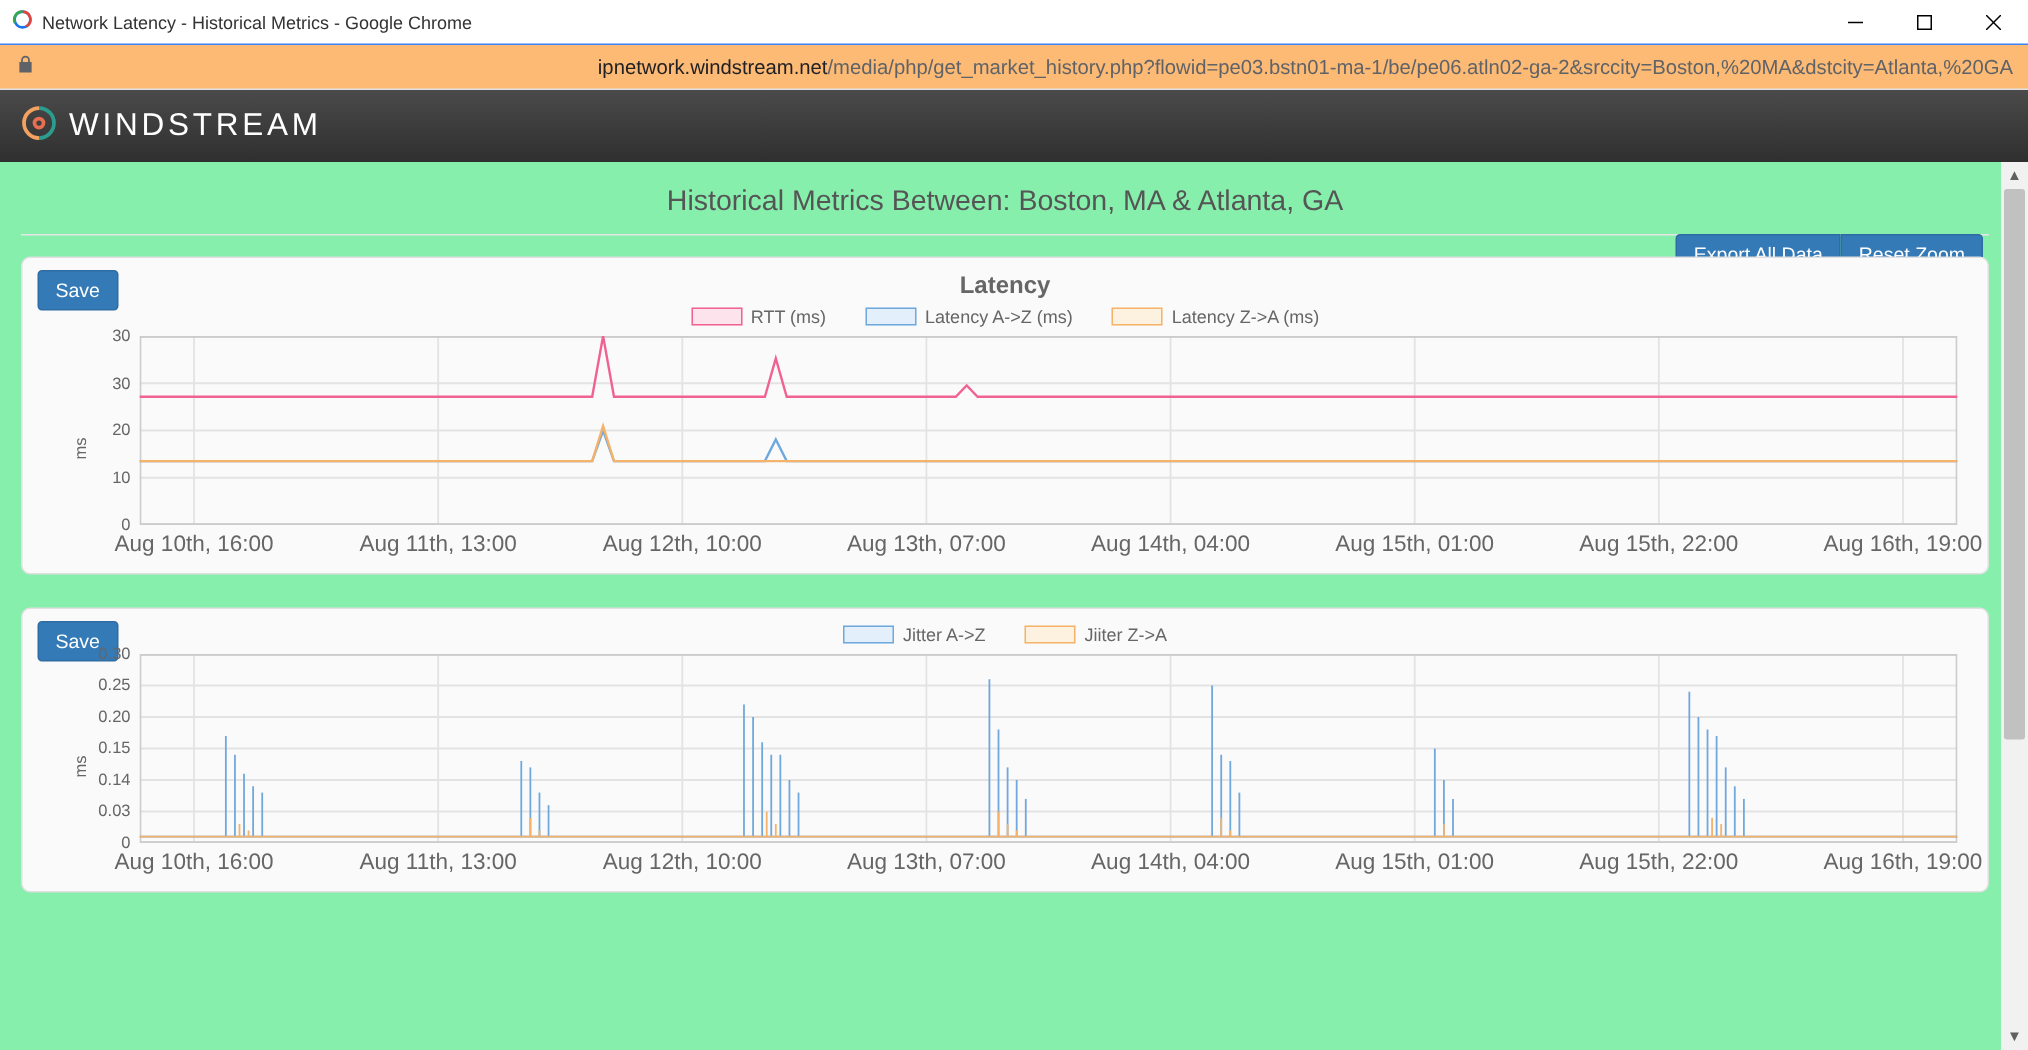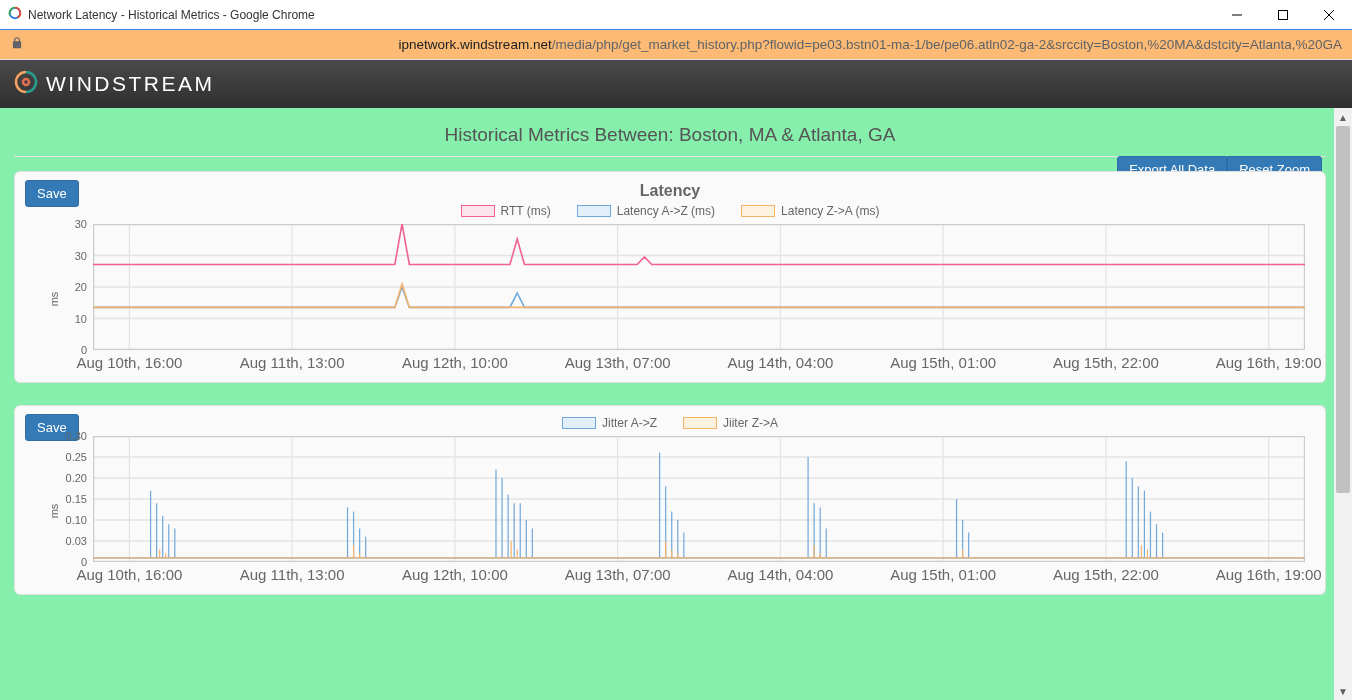--- a/index.html
+++ b/index.html
@@ -198,21 +198,21 @@
           <span class="item">
             <span class="swatch" style="border-color: rgb(244, 178, 107); background: rgb(253, 241, 224);"></span>
             <span>Jiiter Z-&gt;A</span>
           </span>
         </div>
       <div class="plotwrap">
         <div class="ylabel">ms</div>
         <div class="yaxis" id="yaxis-jitter">
             <span class="ytick" style="bottom: 0%; transform: translateY(50%);">0</span>
             <span class="ytick" style="bottom: 16.6667%; transform: translateY(50%);">0.03</span>
-            <span class="ytick" style="bottom: 33.3333%; transform: translateY(50%);">0.10</span>
+            <span class="ytick" style="bottom: 33.3333%; transform: translateY(50%);">0.14</span>
             <span class="ytick" style="bottom: 50%; transform: translateY(50%);">0.15</span>
             <span class="ytick" style="bottom: 66.6667%; transform: translateY(50%);">0.20</span>
             <span class="ytick" style="bottom: 83.3333%; transform: translateY(50%);">0.25</span>
             <span class="ytick" style="bottom: 100%; transform: translateY(50%);">0.30</span>
           </div>
         <div class="plot">
             <svg class="lines" id="svg-jitter" preserveAspectRatio="none" viewBox="0 0 1000 100">
               <g class="grid">
                 <line x1="0" y1="100" x2="1000" y2="100"></line>
                 <line x1="0" y1="83.33333333333333" x2="1000" y2="83.33333333333333"></line>

